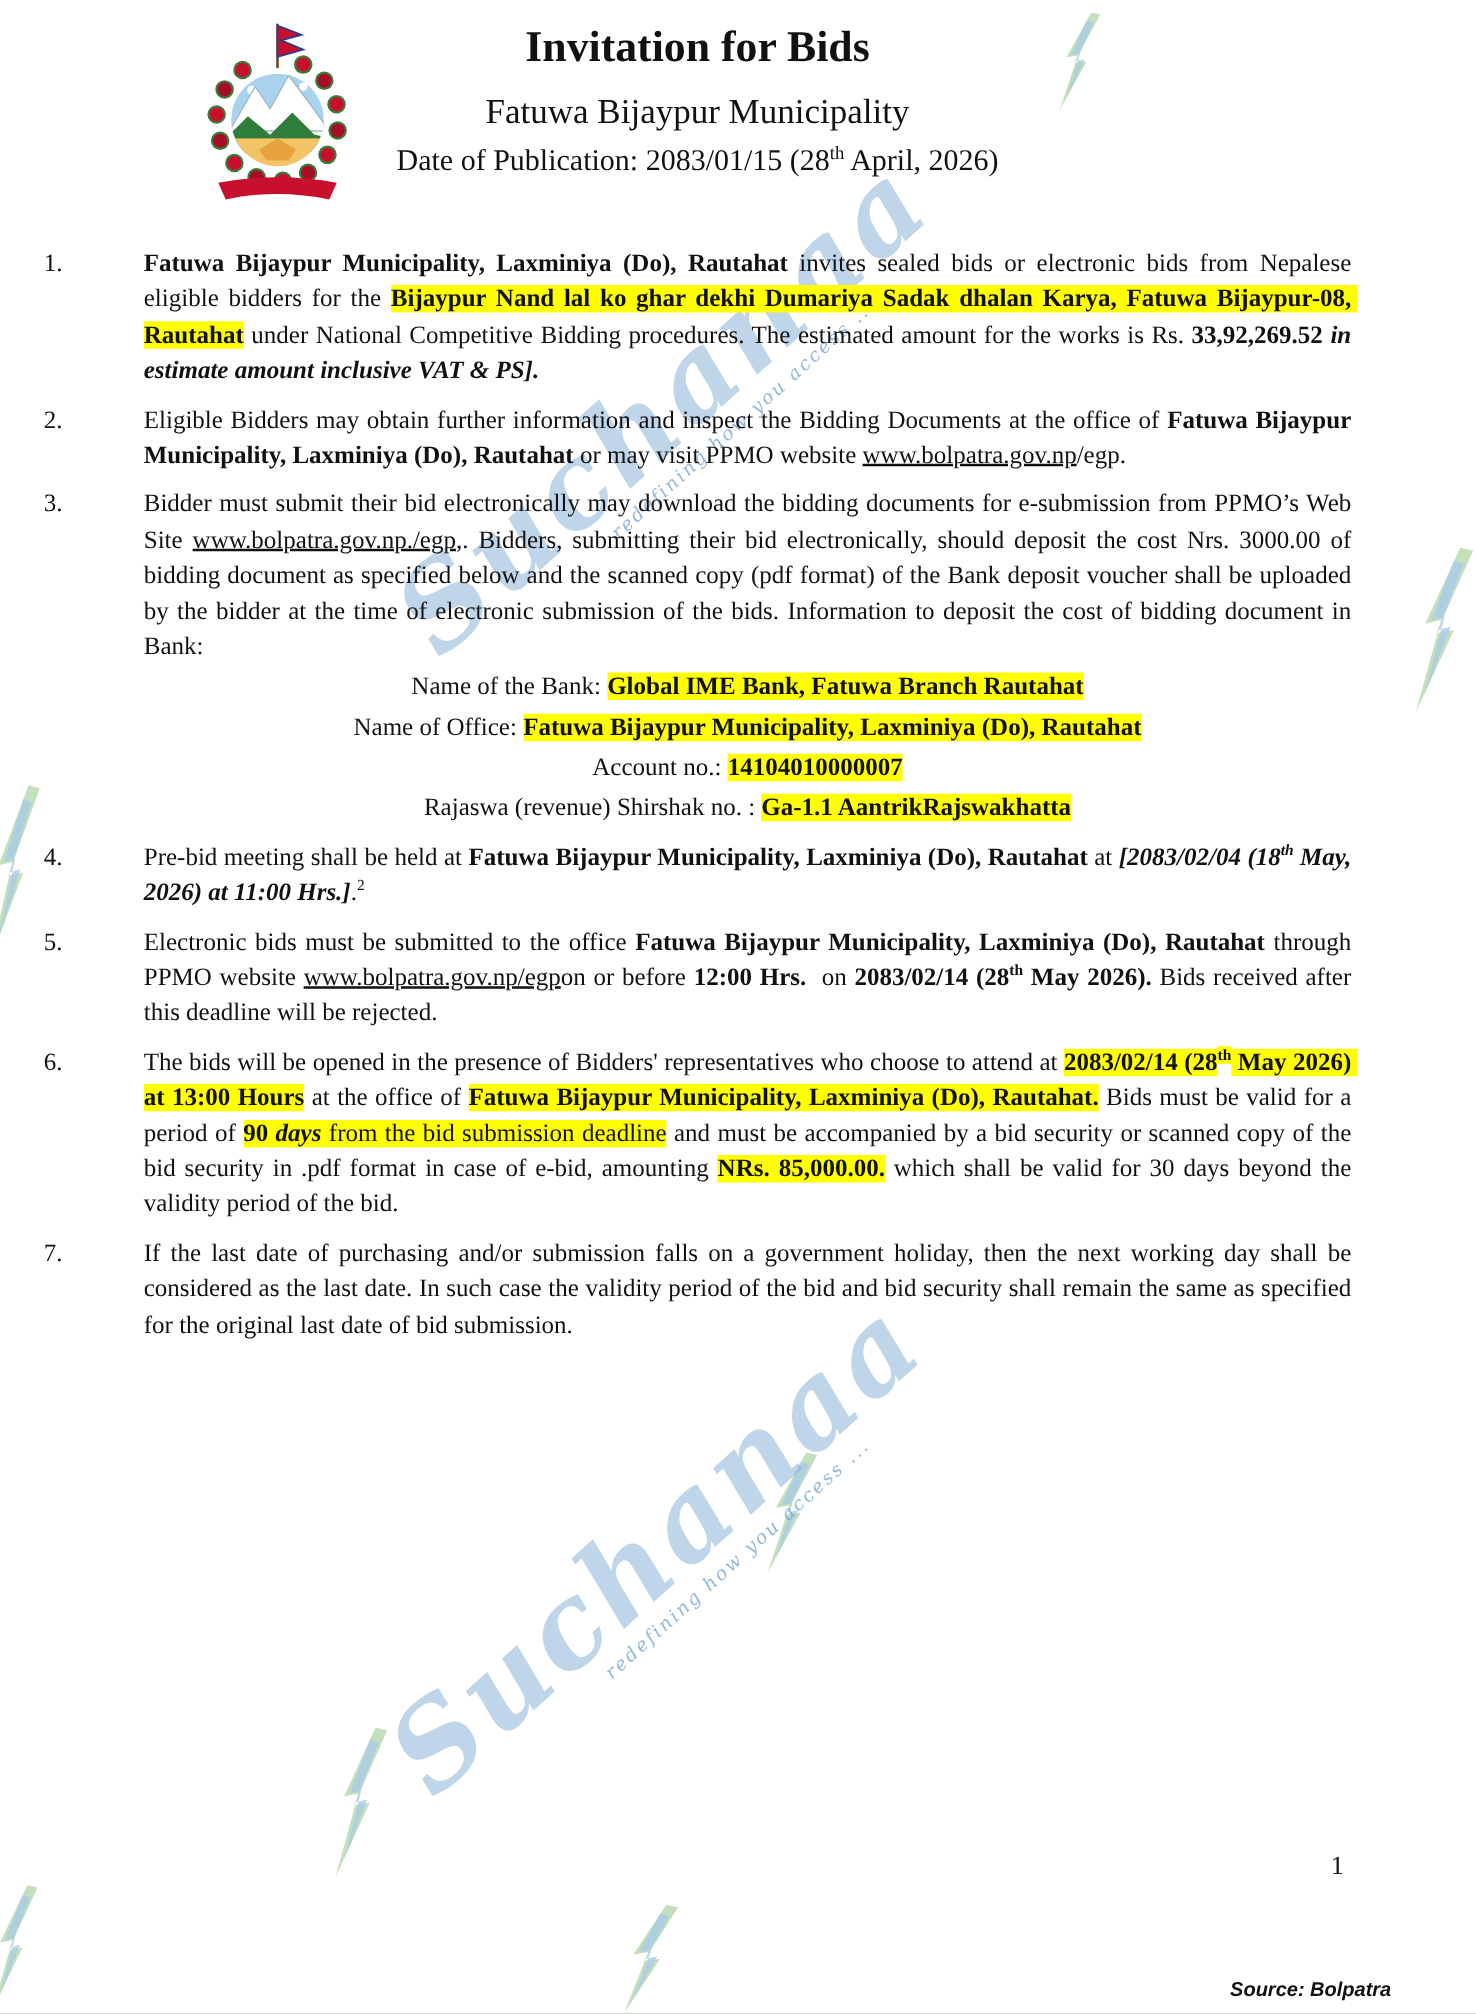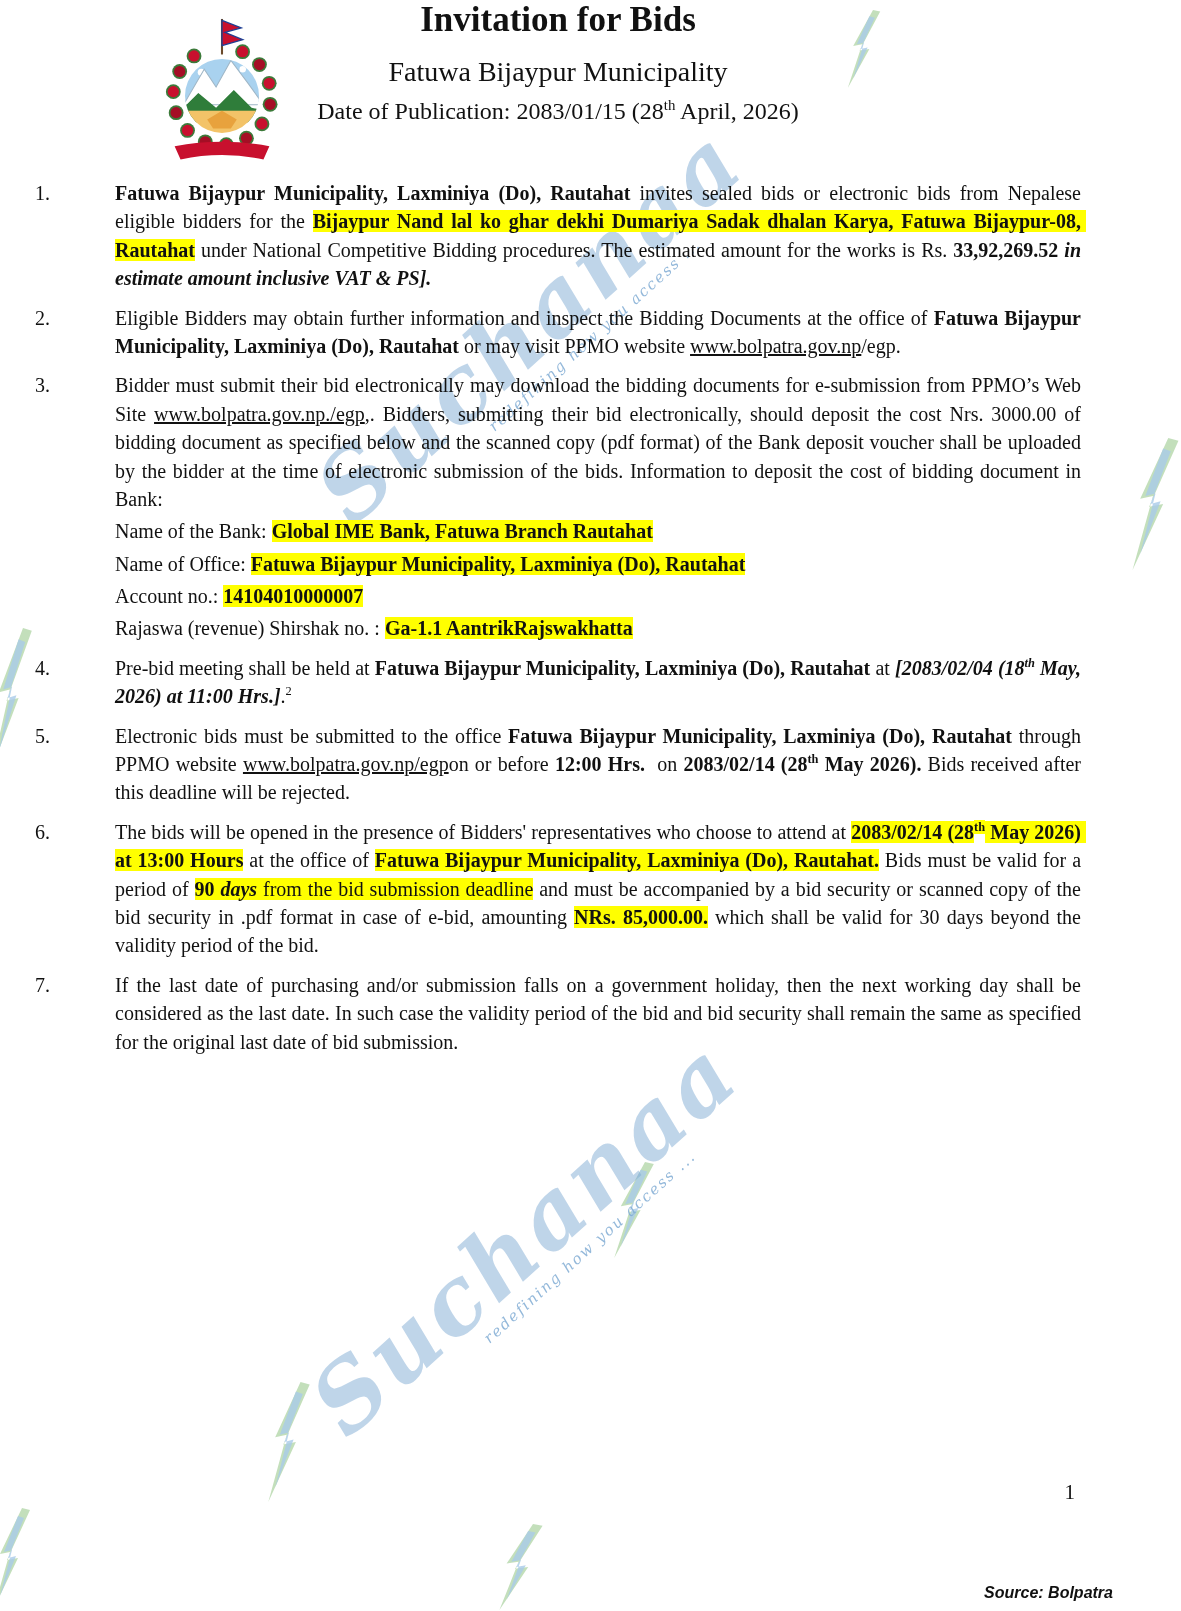--- a/index.html
+++ b/index.html
@@ -14,32 +14,32 @@
   }
   
   .bolt{position:absolute;z-index:0;pointer-events:none;}
   .wm{position:absolute;z-index:0;pointer-events:none;transform:rotate(-42deg);transform-origin:0 0;white-space:nowrap;}
   .wm-main{font-family:"DejaVu Serif", serif;font-style:italic;font-weight:bold;
     font-size:92px;letter-spacing:4px;color:rgba(128,172,212,0.50);line-height:1;}
   .wm-tag{font-family:"DejaVu Serif", serif;font-style:italic;
     font-size:15px;letter-spacing:2px;color:rgba(128,172,212,0.85);margin:-4px 0 0 170px;}
   
   .doc{position:relative;z-index:1;margin:0 100px 0 35px;}
-  .hdr{text-align:center;}
+  .hdr{text-align:center;padding-top:18px;}
   .hdr h1{font-size:35px;font-weight:bold;margin:0 0 16px 0;}
   .muni{font-size:28px;margin:0 0 10px 0;}
   .addr{font-size:20px;margin:0 0 46px 0;}
   .bidno{font-size:20px;margin:0 0 5px 0;}
   .pubdate{font-size:24px;margin:0 0 54px 0;}
   .emblem{position:absolute;left:148px;top:16px;width:148px;height:148px;z-index:2;}
   .paras{font-size:20px;line-height:1.42;}
   .para-row{display:flex;margin-bottom:11px;}
   .para-num{flex:0 0 80px;text-align:left;}
   .para-text{flex:1;text-align:justify;}
-  .para-line{text-align:left;margin-top:4px;}
+  .para-line{text-align:center;margin-top:4px;}
   .seg{white-space:pre-wrap;}
   .b{font-weight:bold;}
   .i{font-style:italic;}
   .u{text-decoration:underline;color:inherit;cursor:pointer;}
   .hl{background:#ffff00;}
   .sup{vertical-align:super;font-size:0.62em;line-height:0;}
   .footnote-block{position:absolute;left:35px;top:1402px;width:720px;z-index:1;}
   .footnote-rule{width:310px;border-top:2px solid #000;margin-bottom:18px;}
   .footnote{font-size:19px;font-style:italic;}
   .page-number{position:absolute;right:106px;top:1480px;font-size:21px;z-index:1;}

